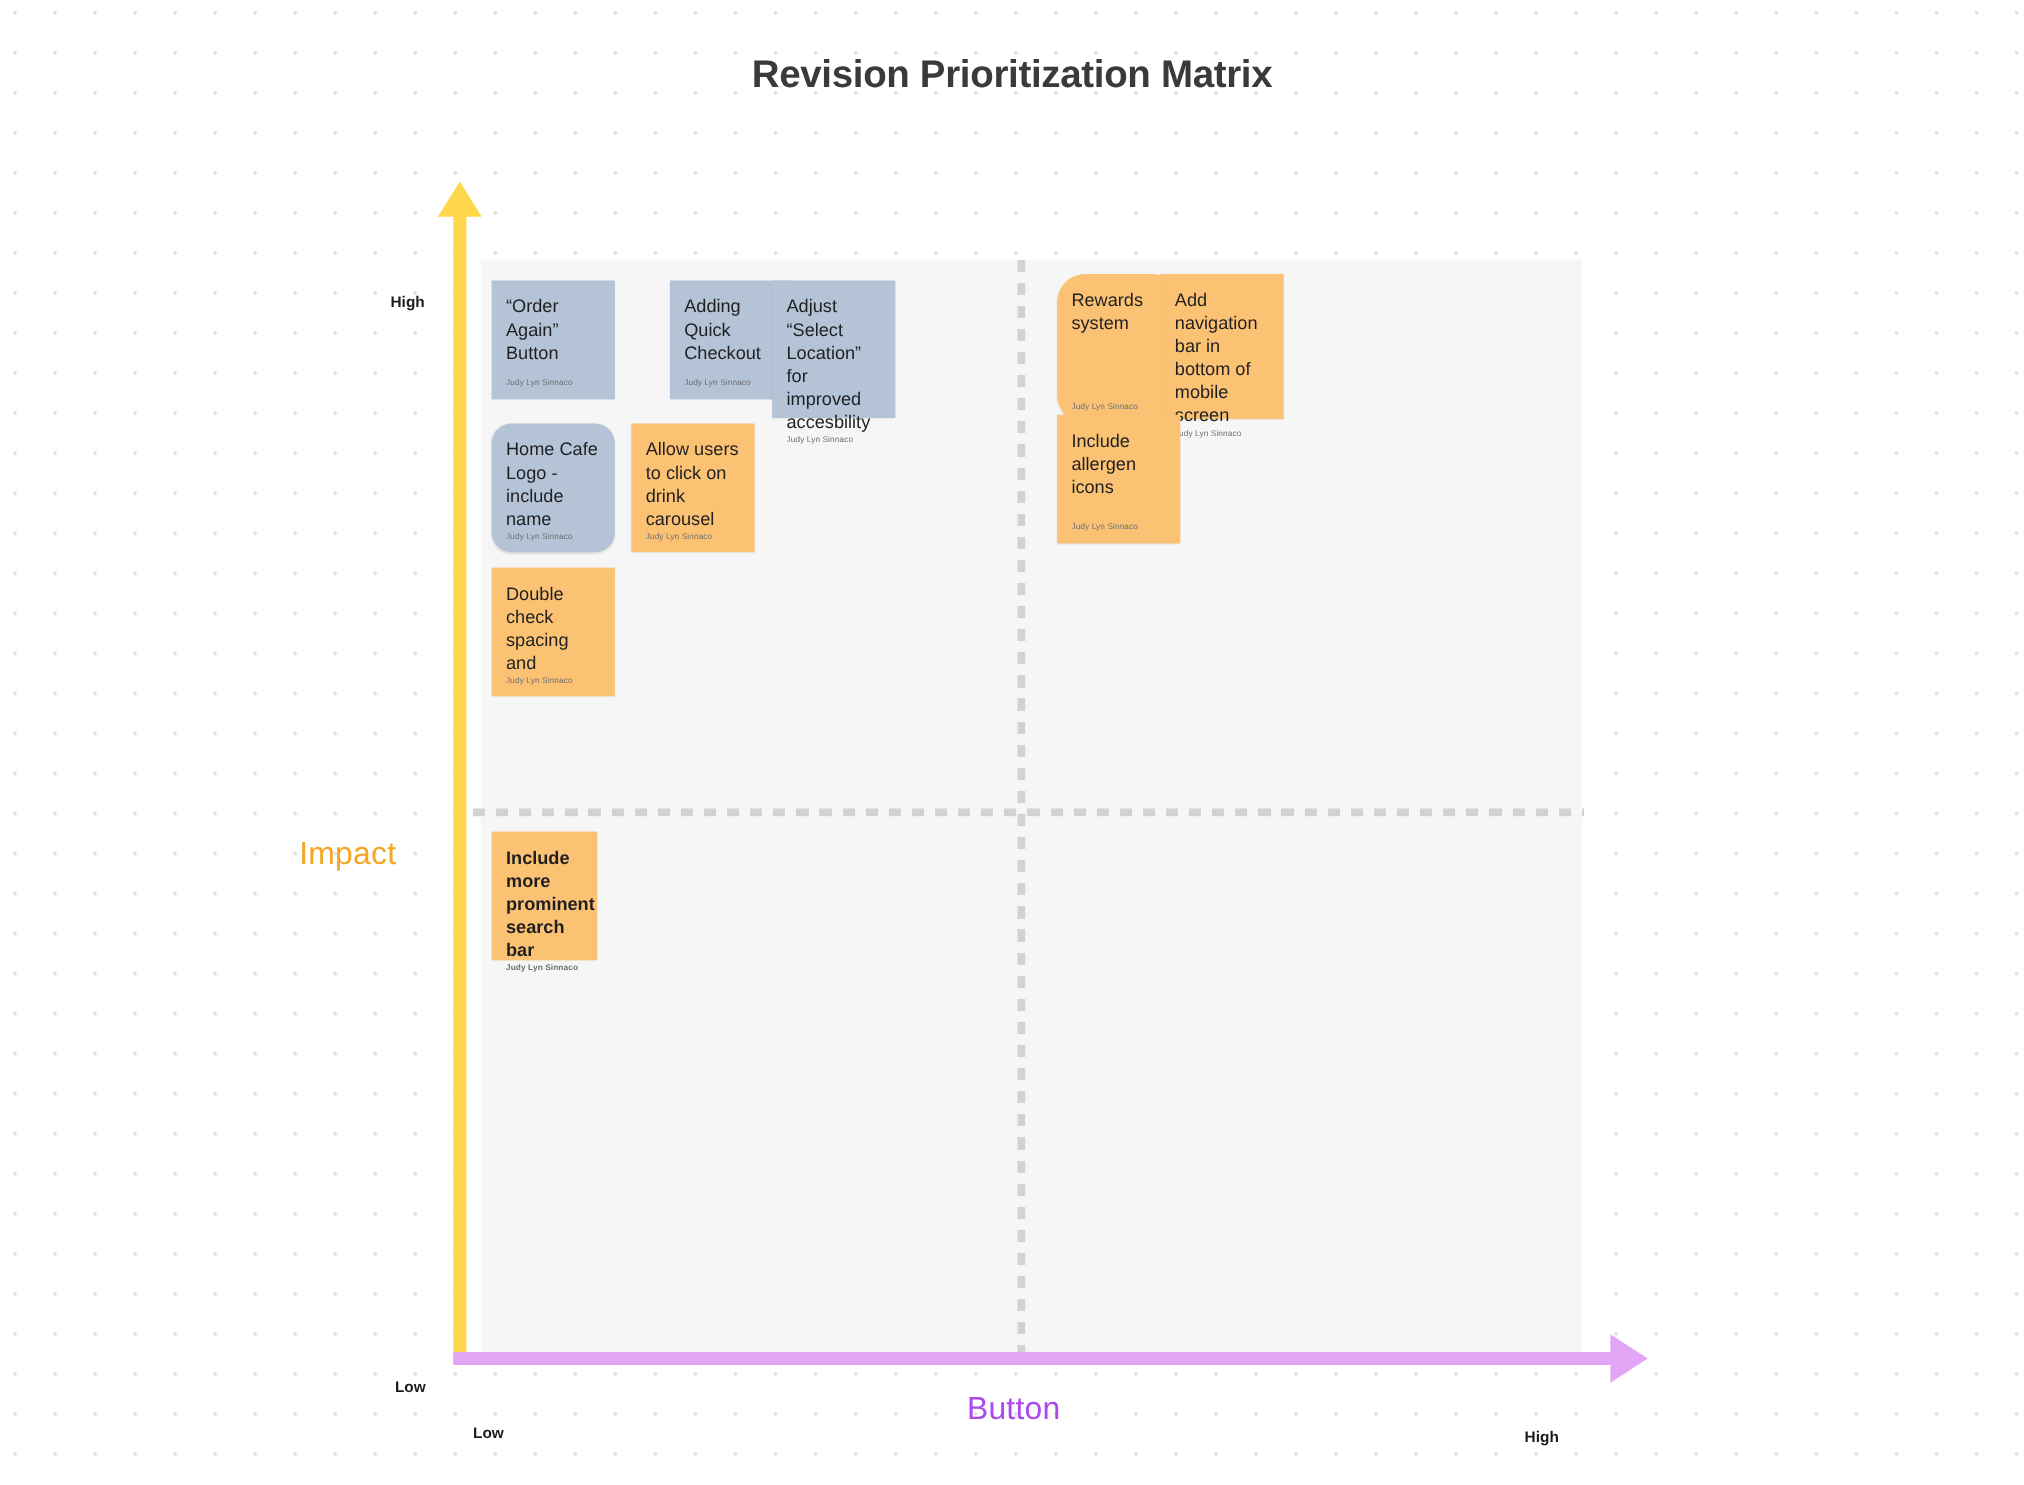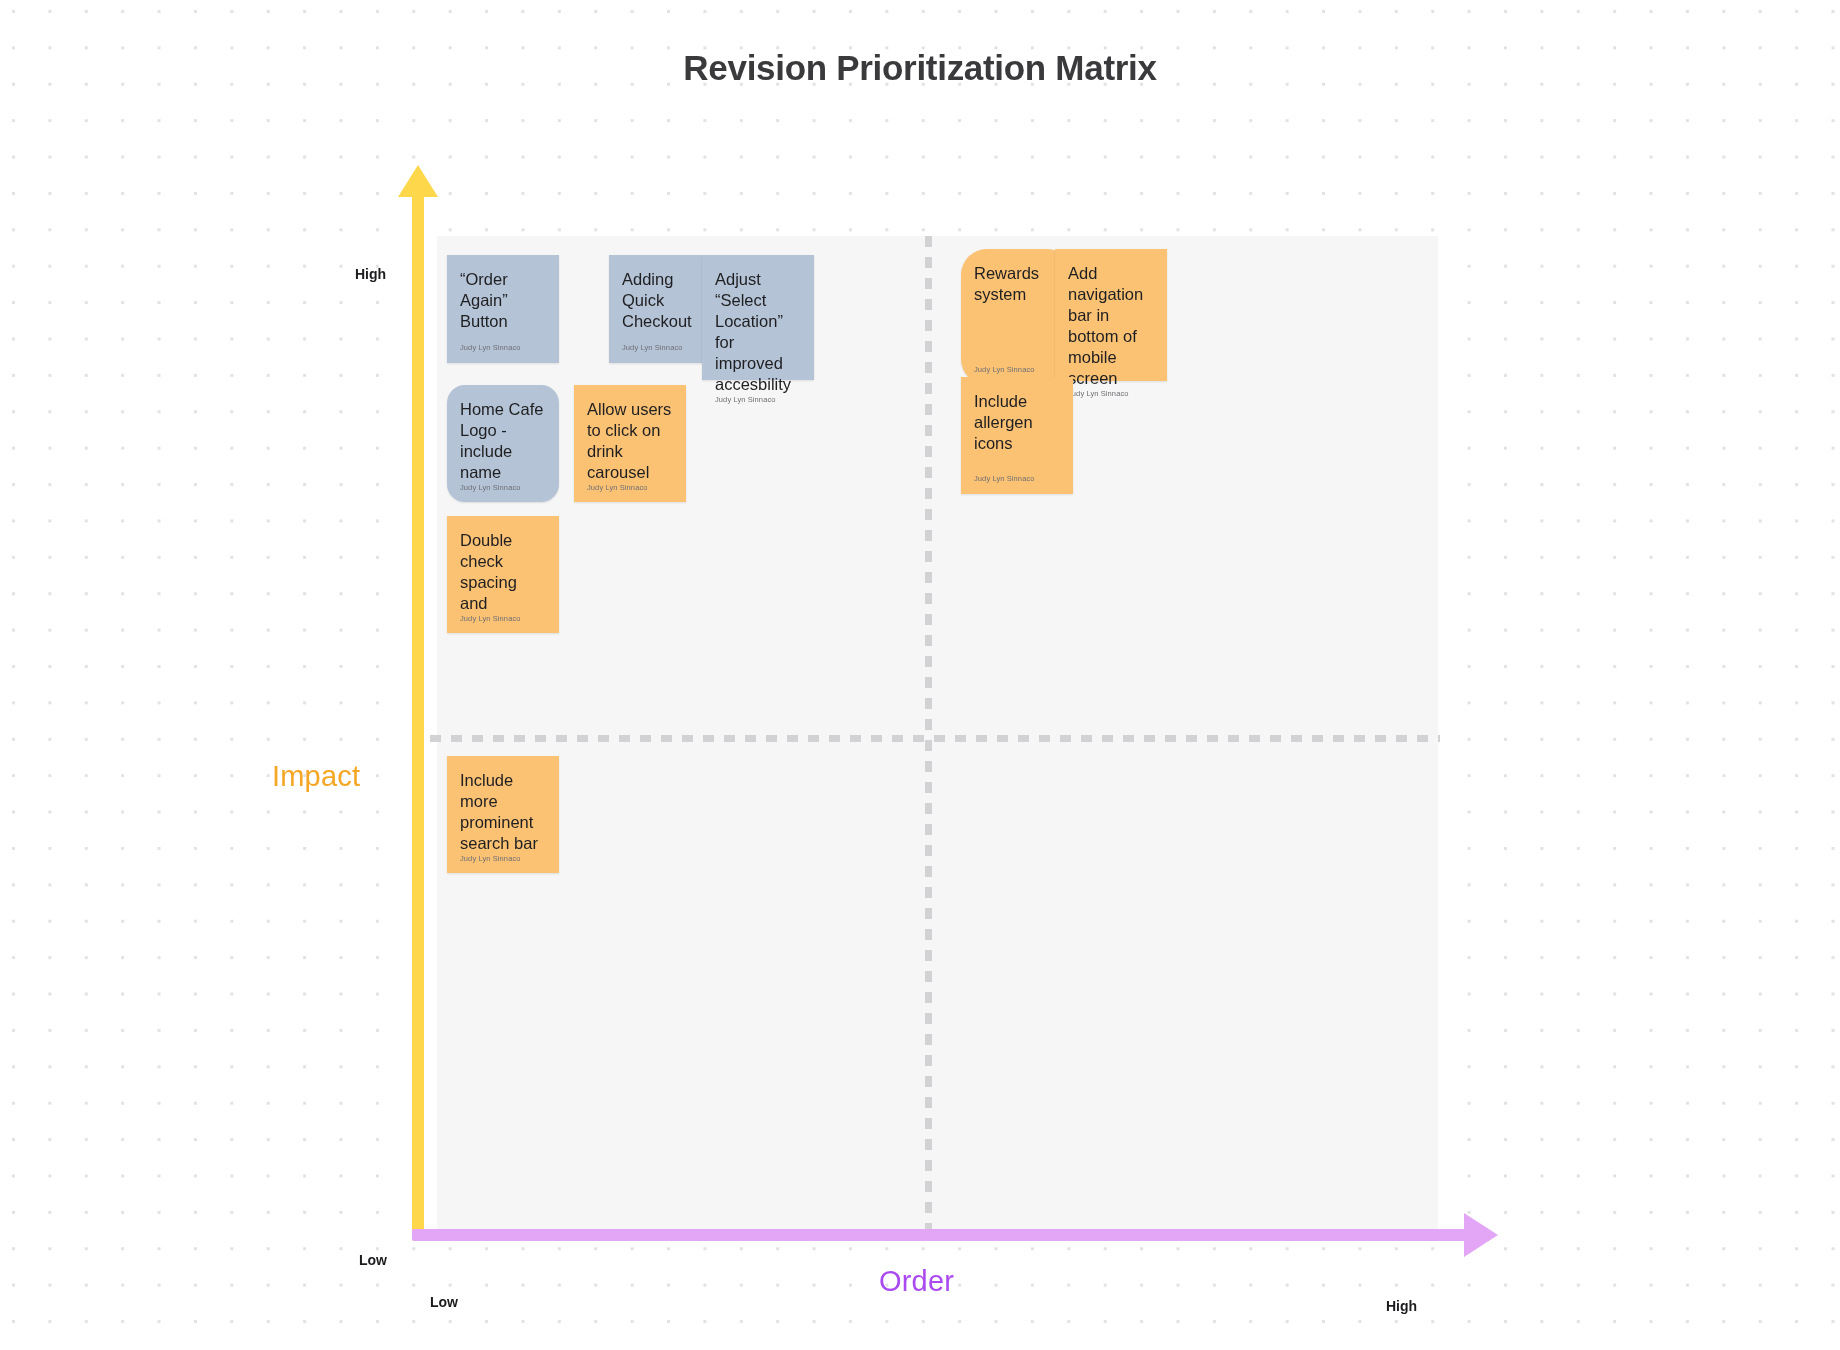--- a/index.html
+++ b/index.html
@@ -177,21 +177,21 @@
   <div id="matrix-panel"></div>
   <div class="divider-h"></div>
   <div class="divider-v"></div>
 
   <div id="axis-y-line"></div>
   <div id="axis-y-arrow"></div>
   <div id="axis-x-line"></div>
   <div id="axis-x-arrow"></div>
 
   <div id="axis-impact-label">Impact</div>
-  <div id="axis-effort-label">Order</div>
+  <div id="axis-effort-label">Button</div>
 
   <div class="tick" id="tick-impact-high">High</div>
   <div class="tick" id="tick-impact-low">Low</div>
   <div class="tick" id="tick-effort-low">Low</div>
   <div class="tick" id="tick-effort-high">High</div>
 
   <div id="notes-layer">
       <div class="sticky blue" style="left: 447px; top: 255px; width: 112px; height: 108px;">
         <div class="sticky-text">“Order Again” Button</div>
         <div class="sticky-author">Judy Lyn Sinnaco</div>
@@ -209,21 +209,21 @@
         <div class="sticky-author">Judy Lyn Sinnaco</div>
       </div>
       <div class="sticky orange" style="left: 574px; top: 385px; width: 112px; height: 117px;">
         <div class="sticky-text">Allow users to click on drink carousel</div>
         <div class="sticky-author">Judy Lyn Sinnaco</div>
       </div>
       <div class="sticky orange" style="left: 447px; top: 516px; width: 112px; height: 117px;">
         <div class="sticky-text">Double check spacing and</div>
         <div class="sticky-author">Judy Lyn Sinnaco</div>
       </div>
-      <div class="sticky orange" style="left: 447px; top: 756px; width: 112px; height: 117px;">
+      <div class="sticky orange" style="left: 447px; top: 756px; width: 96px; height: 117px; font-weight: bold;">
         <div class="sticky-text">Include more prominent search bar</div>
         <div class="sticky-author">Judy Lyn Sinnaco</div>
       </div>
       <div class="sticky orange" style="left: 961px; top: 249px; width: 112px; height: 136px; border-radius: 26px;">
         <div class="sticky-text">Rewards system</div>
         <div class="sticky-author">Judy Lyn Sinnaco</div>
       </div>
       <div class="sticky orange" style="left: 1055px; top: 249px; width: 112px; height: 132px;">
         <div class="sticky-text">Add navigation bar in bottom of mobile screen</div>
         <div class="sticky-author">Judy Lyn Sinnaco</div>

